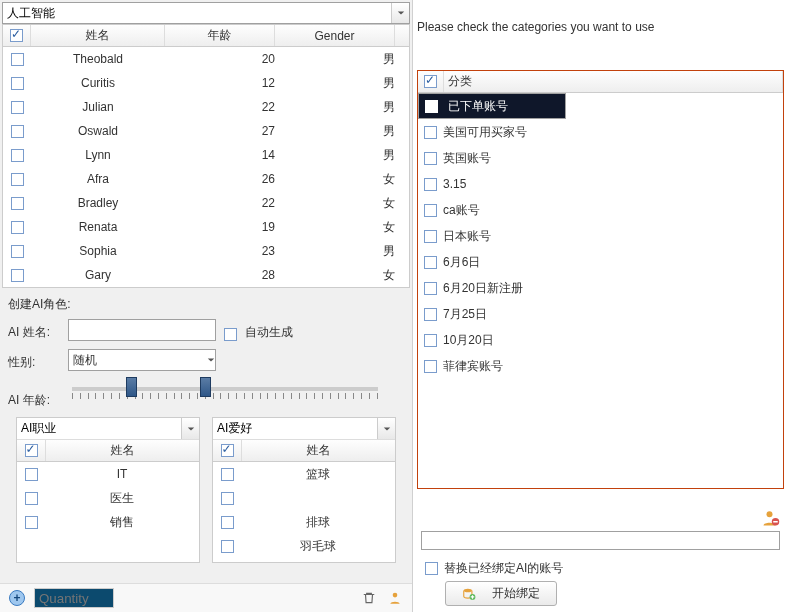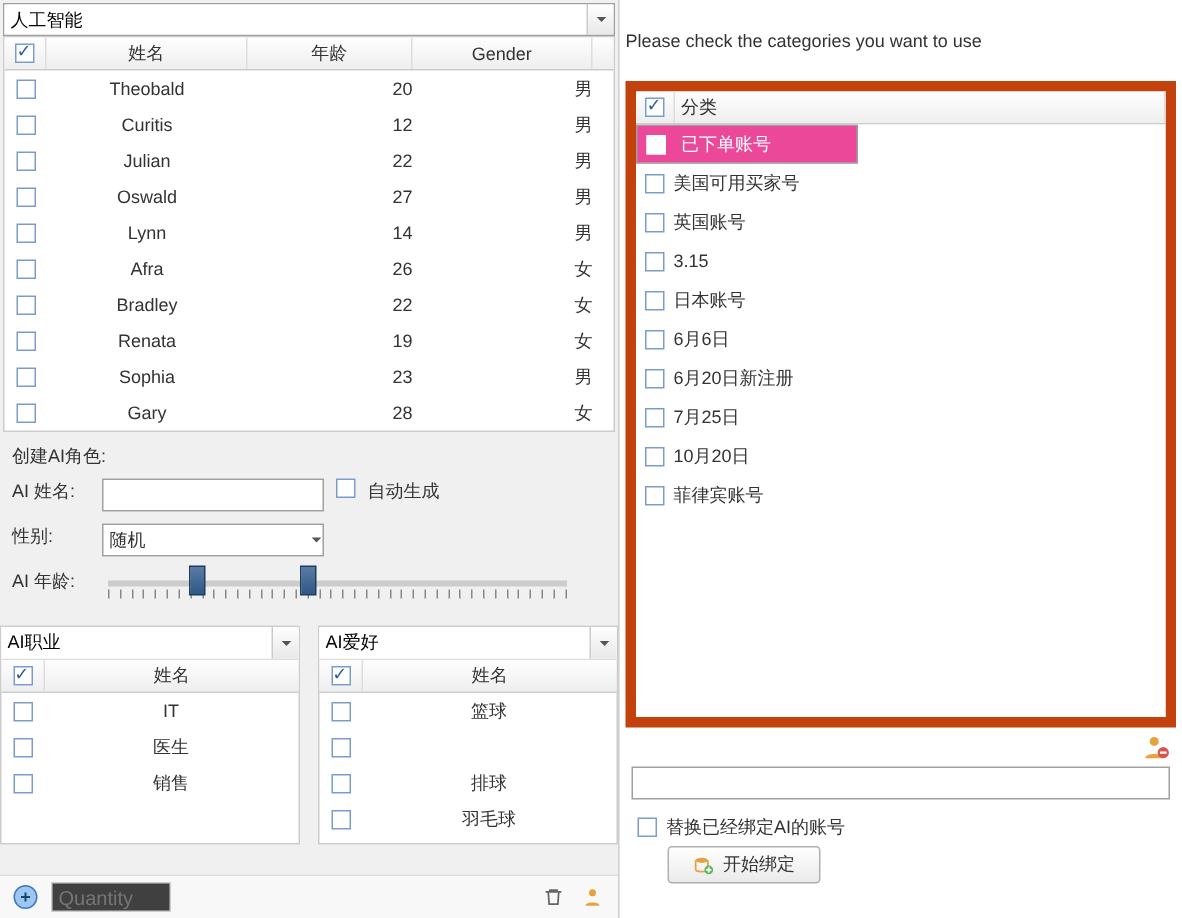--- a/index.html
+++ b/index.html
@@ -17,55 +17,55 @@
 .grid-body{max-height:245px;overflow:auto}
 .row{display:flex;height:24px;align-items:center}
 .c-chk{width:28px;display:flex;align-items:center;justify-content:center}
 .c1{width:134px;text-align:center}
 .c2{width:110px;text-align:right}
 .c3{width:120px;text-align:right}
 .chk{width:13px;height:13px;border:1px solid #7a9ccc;background:#fff;cursor:pointer;position:relative}
 .chk.checked::after{content:"✓";position:absolute;top:-3px;left:0;font-size:12px;color:#2c5ea0}
 .section-create{padding:6px 8px 0 8px}
 .section-create h4{margin:2px 0 6px 0;font-size:12px;font-weight:normal}
-.frow{display:flex;align-items:flex-start;margin-bottom:8px;gap:8px}
+.frow{display:flex;align-items:flex-end;margin-bottom:8px;gap:8px}
 .frow label{width:52px}
 .txt{border:1px solid #a0a0a0;height:22px;width:148px;padding:0 4px}
 .sel{display:flex;align-items:center;border:1px solid #a0a0a0;background:#fff;height:22px;width:148px}
 .sel span{flex:1;padding:0 4px}
 .range{position:relative;height:30px;width:306px;margin-left:4px}
 .range .track{position:absolute;top:8px;left:0;right:0;height:4px;background:#ccc}
 .range .ticks{position:absolute;top:14px;left:0;right:0;height:6px;display:flex;justify-content:space-between}
 .range .ticks i{width:1px;height:6px;background:#888}
 .range .thumb{position:absolute;top:-2px;width:11px;height:20px;background:linear-gradient(#5a7ca5,#2f5788);border:1px solid #1e3b60;cursor:pointer}
-.mini-grids{display:flex;gap:12px;padding:0 0}
+.mini-grids{display:flex;gap:12px;padding:0 16px}
 .mini-grid{flex:1;border:1px solid #ccc;background:#fff}
 .mini-grid .combo{border:none;border-bottom:1px solid #ddd}
 .mini-head{display:flex;background:linear-gradient(#fefefe,#eee);border-bottom:1px solid #ccc;height:22px}
 .mini-head .mc{flex:1;display:flex;align-items:center;justify-content:center;border-left:1px solid #ddd}
 .mini-body{height:100px;overflow:auto}
 .mrow{display:flex;height:24px;align-items:center}
 .mrow .mn{flex:1;text-align:center}
 .footer-bar{display:flex;align-items:center;gap:8px;padding:4px 8px;border-top:1px solid #ddd;background:#f8f8f8;margin-top:auto}
 .icon-btn{width:18px;height:18px;display:flex;align-items:center;justify-content:center;cursor:pointer}
 .plus-circle{width:16px;height:16px;border-radius:50%;border:1px solid #3a7ac0;background:#9ec7ef;display:flex;align-items:center;justify-content:center;color:#14477c;font-weight:bold;font-size:12px;line-height:1}
-.qty{border:1px solid #ccc;background:#404040;height:20px;width:80px;padding:0 4px;color:#999}
+.qty{border:1px solid #ccc;background:#0c4a6e;height:20px;width:80px;padding:0 4px;color:#999}
 .right-top{padding:20px 4px}
-.cat-grid{border:7px solid #c2410c;margin:0 4px}
+.cat-grid{border:1px solid #c2410c;margin:16px 4px}
 .cat-grid .grid-head{height:22px}
 .cat-body{height:395px;overflow:auto;background:#fff}
 .cat-row{display:flex;align-items:center;height:26px;padding:0 6px;gap:6px}
-.cat-row.sel{background:#ec4899;color:#fff}
+.cat-row.sel{background:#0f172a;color:#fff}
 .cat-row.sel .chk{border-color:#fff}
 .cat-row.sel .chk.checked::after{color:#fff}
 .spacer{flex:1}
 .user-del{width:18px;height:18px;align-self:flex-end;margin:4px 8px 0 0;cursor:pointer}
 .long-input{margin:4px 8px;border:1px solid #a0a0a0;height:22px;background:#fff}
 .bind-area{padding:6px 12px}
-.btn{display:inline-flex;align-items:center;gap:6px;border:1px solid #b0b0b0;background:linear-gradient(#fff,#eaeaea);padding:3px 16px;border-radius:3px;cursor:pointer;margin-left:20px;margin-top:4px}
+.btn{display:inline-flex;align-items:center;gap:16px;border:1px solid #b0b0b0;background:linear-gradient(#fff,#eaeaea);padding:3px 16px;border-radius:3px;cursor:pointer;margin-left:20px;margin-top:4px}
 .ico-db{width:14px;height:14px}
 </style>
 </head>
 <body>
 
 <div class="app">
   <div class="left-panel">
     <div class="combo" style="margin:2px 2px 0 2px">
       <input value="人工智能" style="">
       <div class="arrow">
@@ -357,20 +357,24 @@
           <div class="cat-row">
             <div class="chk"></div>
             <span>英国账号</span>
           </div>
           <div class="cat-row">
             <div class="chk"></div>
             <span>3.15</span>
           </div>
           <div class="cat-row">
             <div class="chk"></div>
+            <span>ca账号</span>
+          </div>
+          <div class="cat-row">
+            <div class="chk"></div>
             <span>日本账号</span>
           </div>
           <div class="cat-row">
             <div class="chk"></div>
             <span>6月6日</span>
           </div>
           <div class="cat-row">
             <div class="chk"></div>
             <span>6月20日新注册</span>
           </div>

